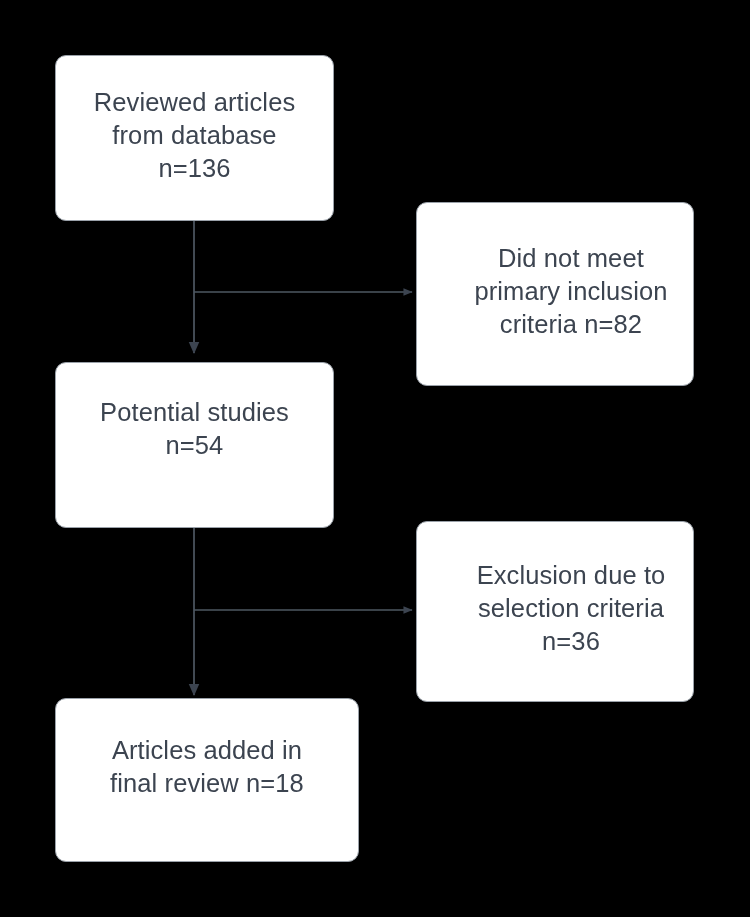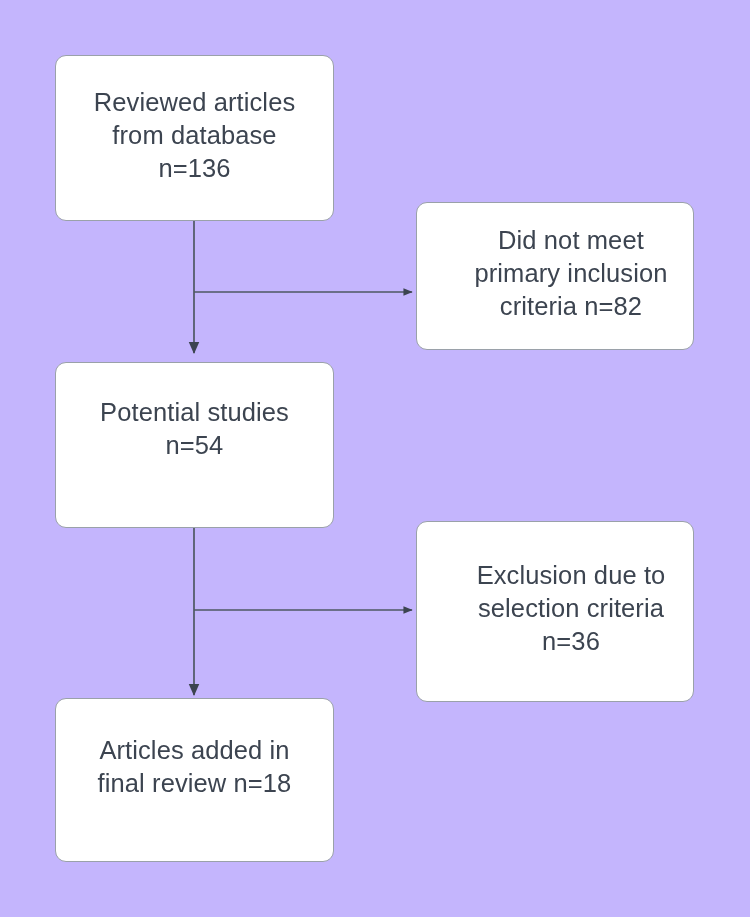--- a/index.html
+++ b/index.html
@@ -10,21 +10,21 @@
   body {
     width: 750px;
     height: 917px;
     font-family: "Liberation Sans", sans-serif;
     overflow: hidden;
   }
   #canvas {
     position: relative;
     width: 750px;
     height: 917px;
-    background: #c4b5fd;
+    background: #000000;
   }
   #edges {
     position: absolute;
     left: 0;
     top: 0;
     width: 750px;
     height: 917px;
     pointer-events: none;
   }
   .node {
@@ -42,23 +42,23 @@
     color: #3c4450;
     font-size: 25.5px;
     line-height: 33px;
     letter-spacing: 0.1px;
     white-space: pre-line;
     padding: 0 8px;
   }
   
   #node-reviewed  { left: 55px;  top: 55px;  width: 279px; height: 166px; }
   #node-potential { left: 55px;  top: 362px; width: 279px; height: 166px; }
-  #node-final     { left: 55px;  top: 698px; width: 279px; height: 164px; }
+  #node-final     { left: 55px;  top: 698px; width: 304px; height: 164px; }
   
-  #node-excl-primary   { left: 416px; top: 202px; width: 278px; height: 148px; padding-left: 32px; }
+  #node-excl-primary   { left: 416px; top: 202px; width: 278px; height: 184px; padding-left: 32px; }
   #node-excl-selection { left: 416px; top: 521px; width: 278px; height: 181px; }
 
   
   #node-reviewed  .node-label { transform: translateY(-3px); }
   #node-potential .node-label { transform: translateY(-16px); }
   #node-final     .node-label { transform: translateY(-13px); }
   #node-excl-primary .node-label   { transform: translateY(-3px); }
   #node-excl-selection .node-label { transform: translateY(-3px); margin-left: 32px; }
 </style>
 </head>

